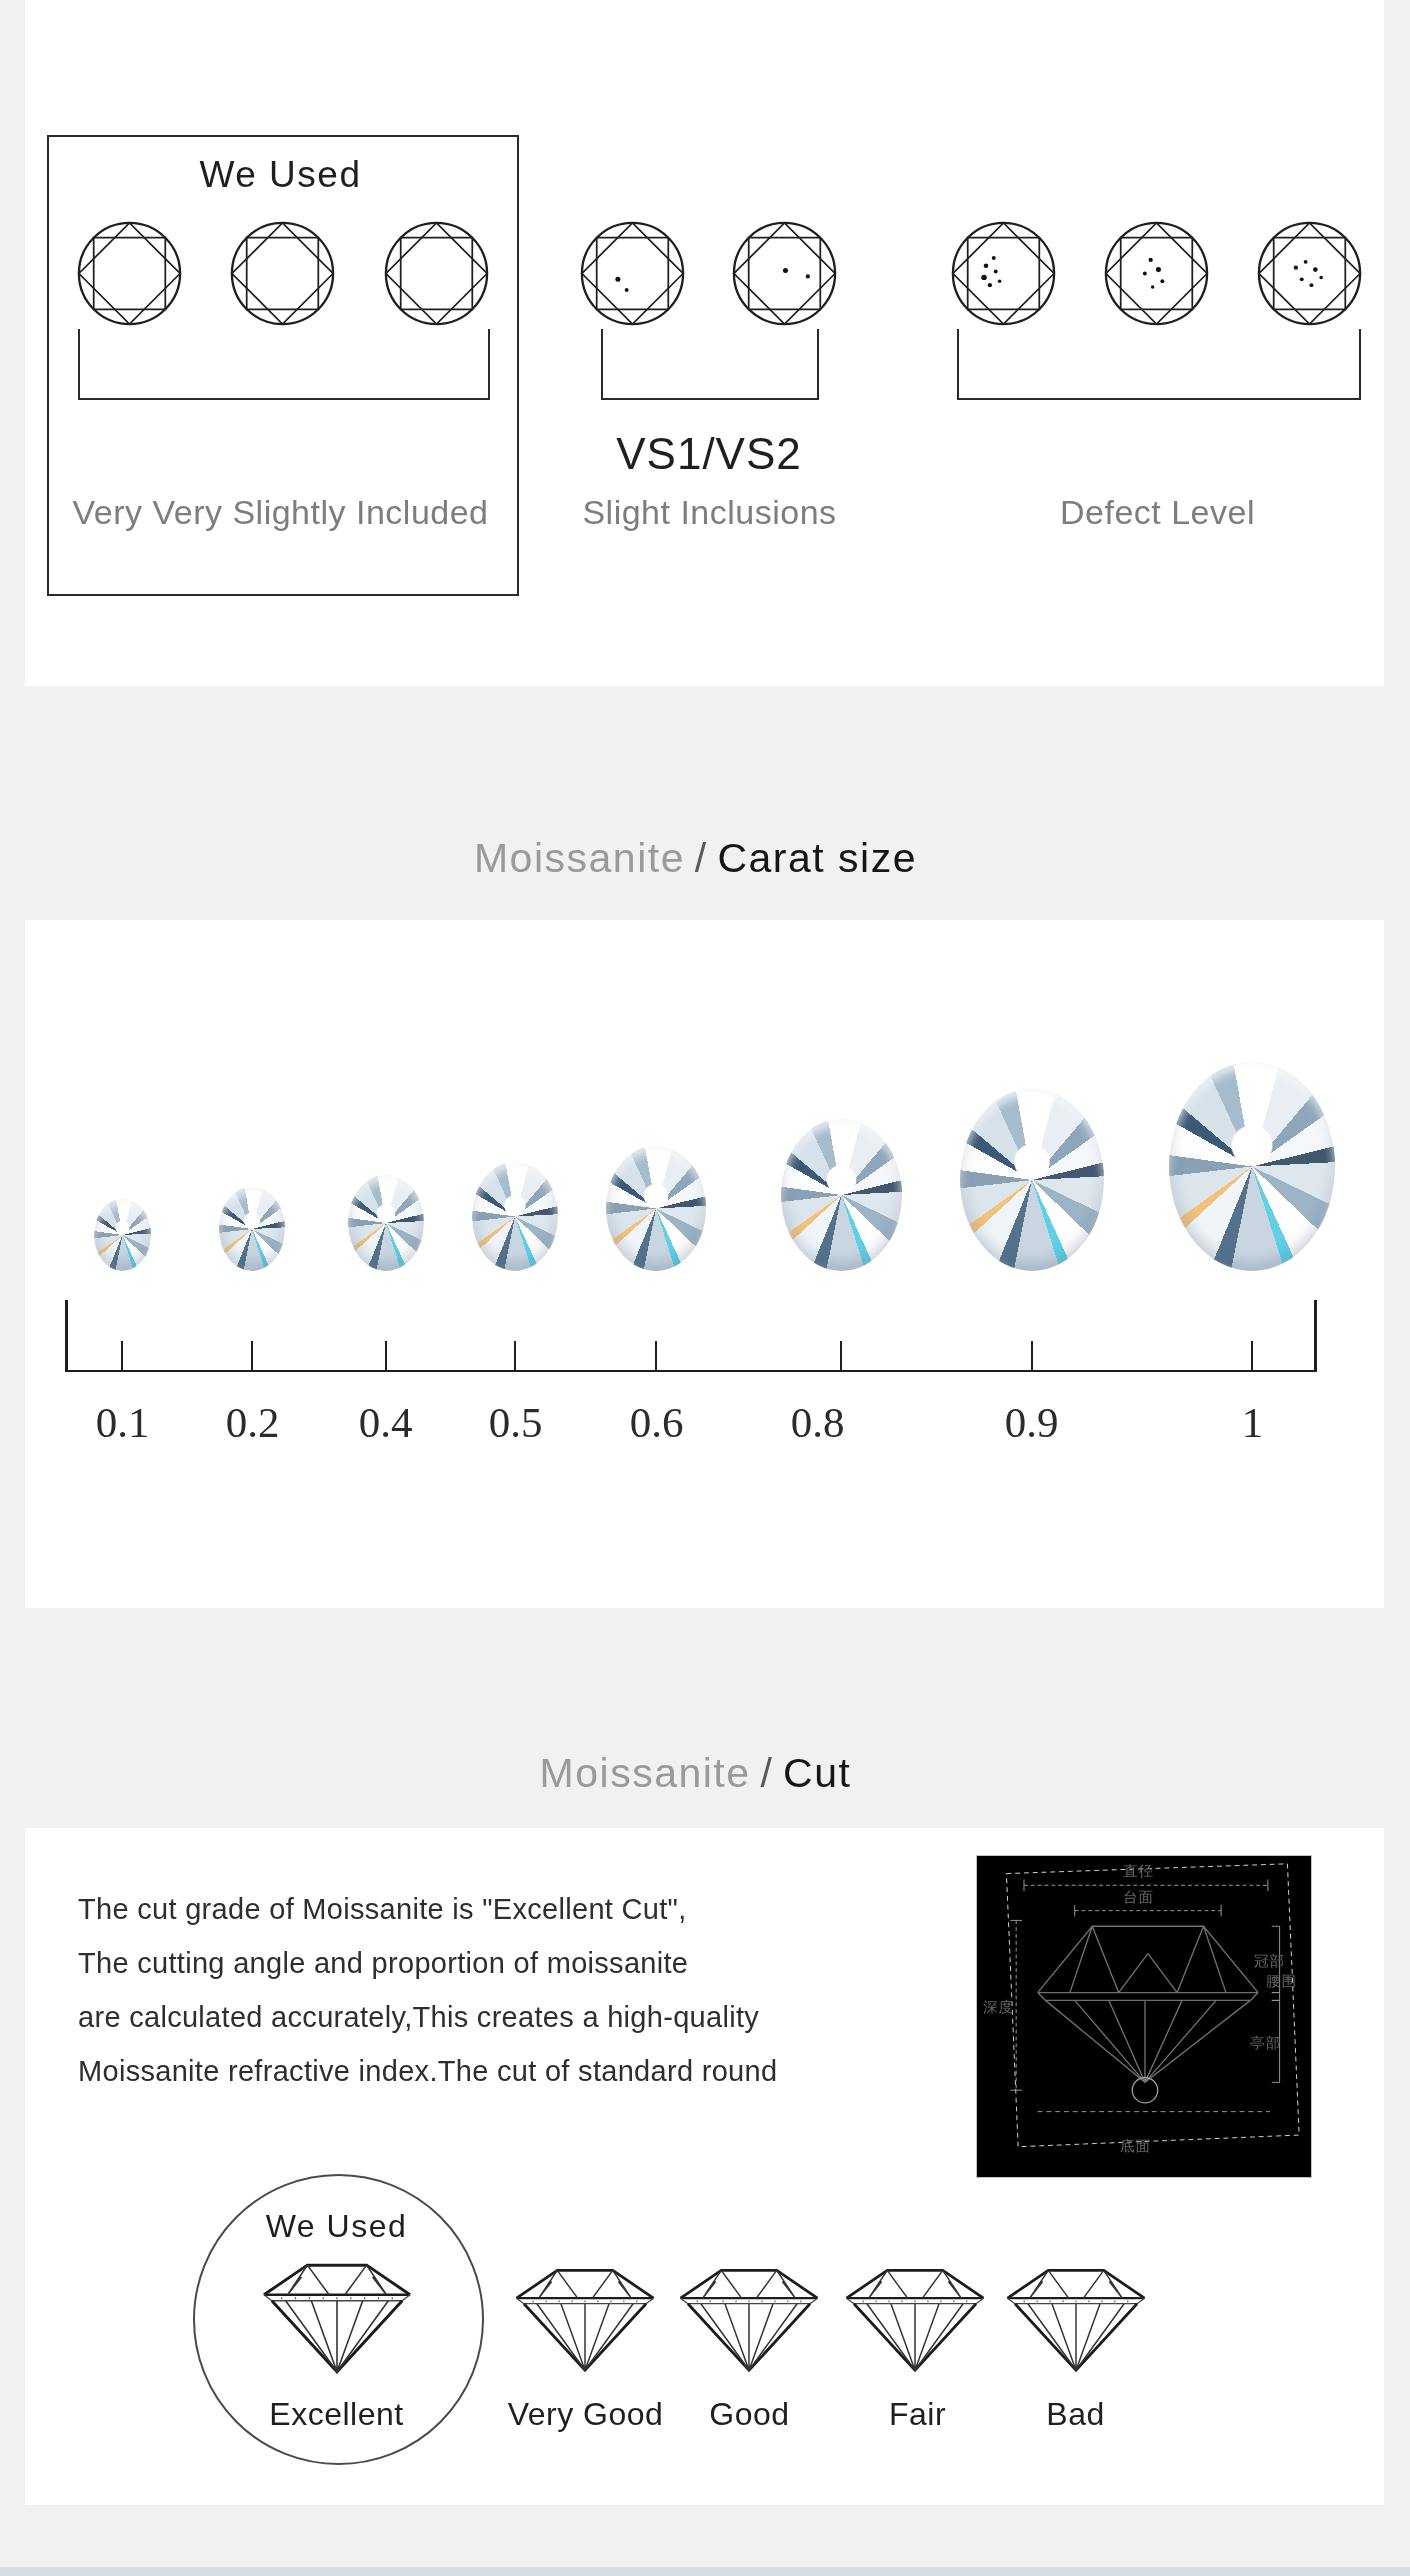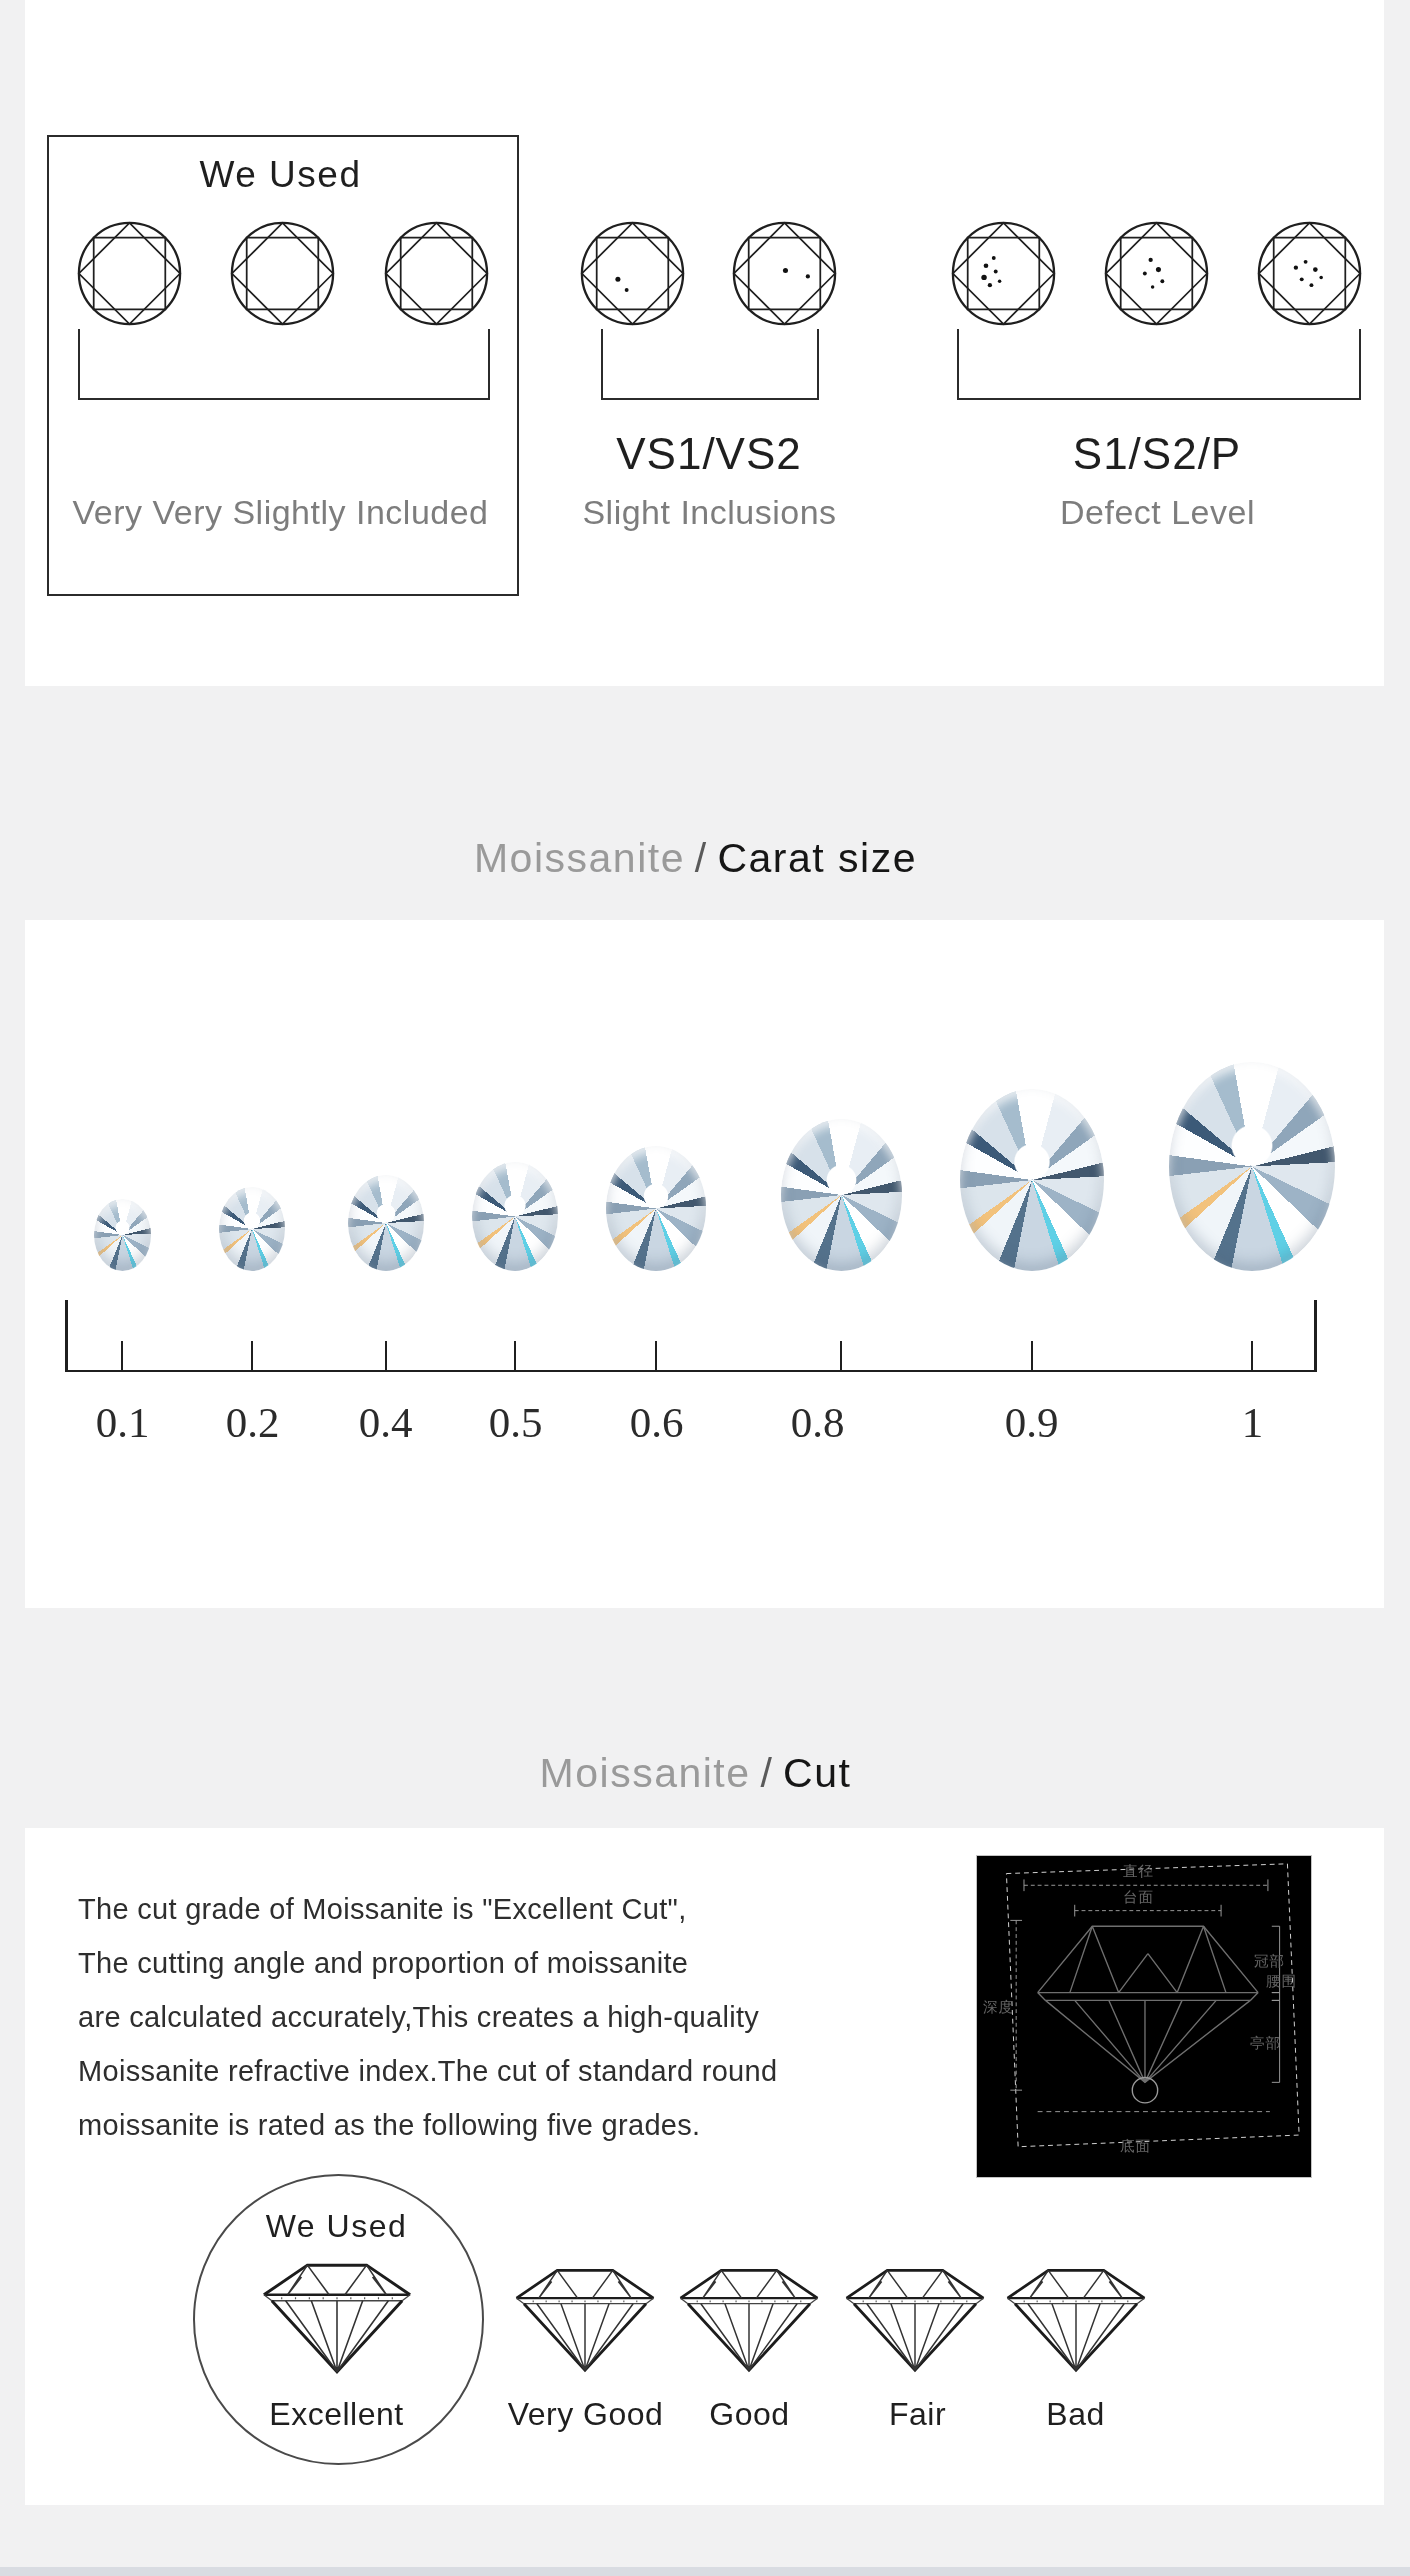--- a/index.html
+++ b/index.html
@@ -120,21 +120,20 @@
         <circle cx="2" cy="12" r="2"></circle>
         <circle cx="12" cy="4" r="1.8"></circle>
       </g>
   </svg>
 
   <div class="bracket" style="left:78px;top:329px;width:408px;height:69px;"></div>
   <div class="bracket" style="left:601px;top:329px;width:214px;height:69px;"></div>
   <div class="bracket" style="left:957px;top:329px;width:400px;height:69px;"></div>
 
   <div class="grade-label" style="left:514px;top:429px;width:390px;">VS1/VS2</div>
-  <div class="grade-label" style="left:962px;top:429px;width:390px;">S1/S2/P</div>
   <div class="desc-label" style="left:46px;top:493px;width:469px;">Very Very Slightly Included</div>
   <div class="desc-label" style="left:475px;top:493px;width:469px;">Slight Inclusions</div>
   <div class="desc-label" style="left:923px;top:493px;width:469px;">Defect Level</div>
 
   <div class="heading" style="top:791px;">
     <span class="pre">Moissanite</span><span class="sep">/</span><span class="main">Carat size</span>
   </div>
 
   <div class="card" style="left:25px;top:920px;width:1359px;height:688px;"></div>
 
@@ -172,21 +171,20 @@
     <span class="pre">Moissanite</span><span class="sep">/</span><span class="main">Cut</span>
   </div>
 
   <div class="card" style="left:25px;top:1828px;width:1359px;height:677px;"></div>
 
   <div class="abs" style="left:78px;top:1882px;width:859px;">
     <div class="para-line">The cut grade of Moissanite is "Excellent Cut",</div>
     <div class="para-line">The cutting angle and proportion of moissanite</div>
     <div class="para-line">are calculated accurately,This creates a high-quality</div>
     <div class="para-line">Moissanite refractive index.The cut of standard round</div>
-    <div class="para-line">moissanite is rated as the following five grades.</div>
   </div>
 
   <div class="abs" style="left:976px;top:1855px;width:334px;height:321px;border:1px solid #c3c3c3;background:#000000;">
     <svg width="334" height="321" viewBox="0 0 342 329">
       <polygon points="30,18 318,8 330,286 42,298" fill="none" stroke="#d6d6d6" stroke-width="1" stroke-dasharray="5 4"></polygon>
       <line x1="48" y1="30" x2="298" y2="30" stroke="#9a9a9a" stroke-width="1" stroke-dasharray="4 3"></line>
       <line x1="48" y1="24" x2="48" y2="36" stroke="#9a9a9a" stroke-width="1"></line>
       <line x1="298" y1="24" x2="298" y2="36" stroke="#9a9a9a" stroke-width="1"></line>
       <line x1="100" y1="56" x2="250" y2="56" stroke="#9a9a9a" stroke-width="1" stroke-dasharray="4 3"></line>
       <line x1="100" y1="50" x2="100" y2="62" stroke="#9a9a9a" stroke-width="1"></line>

